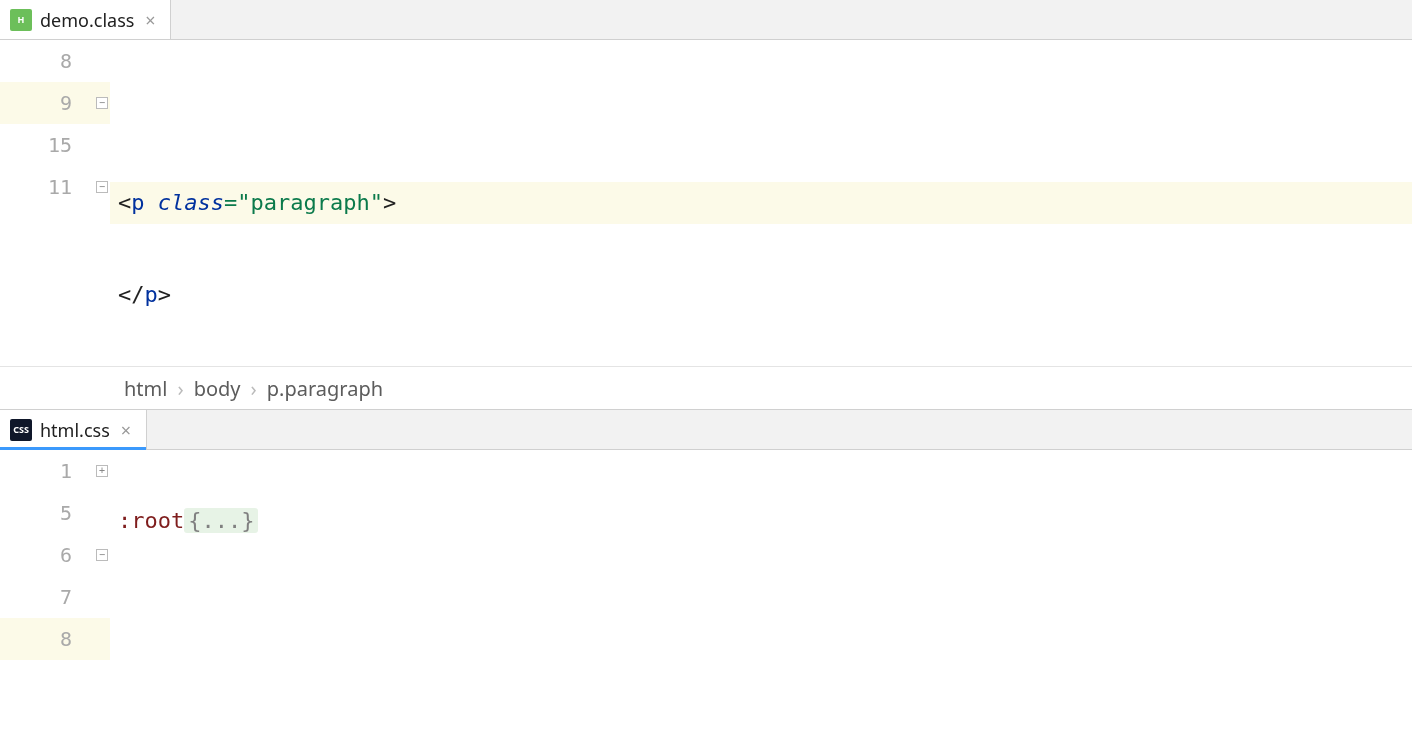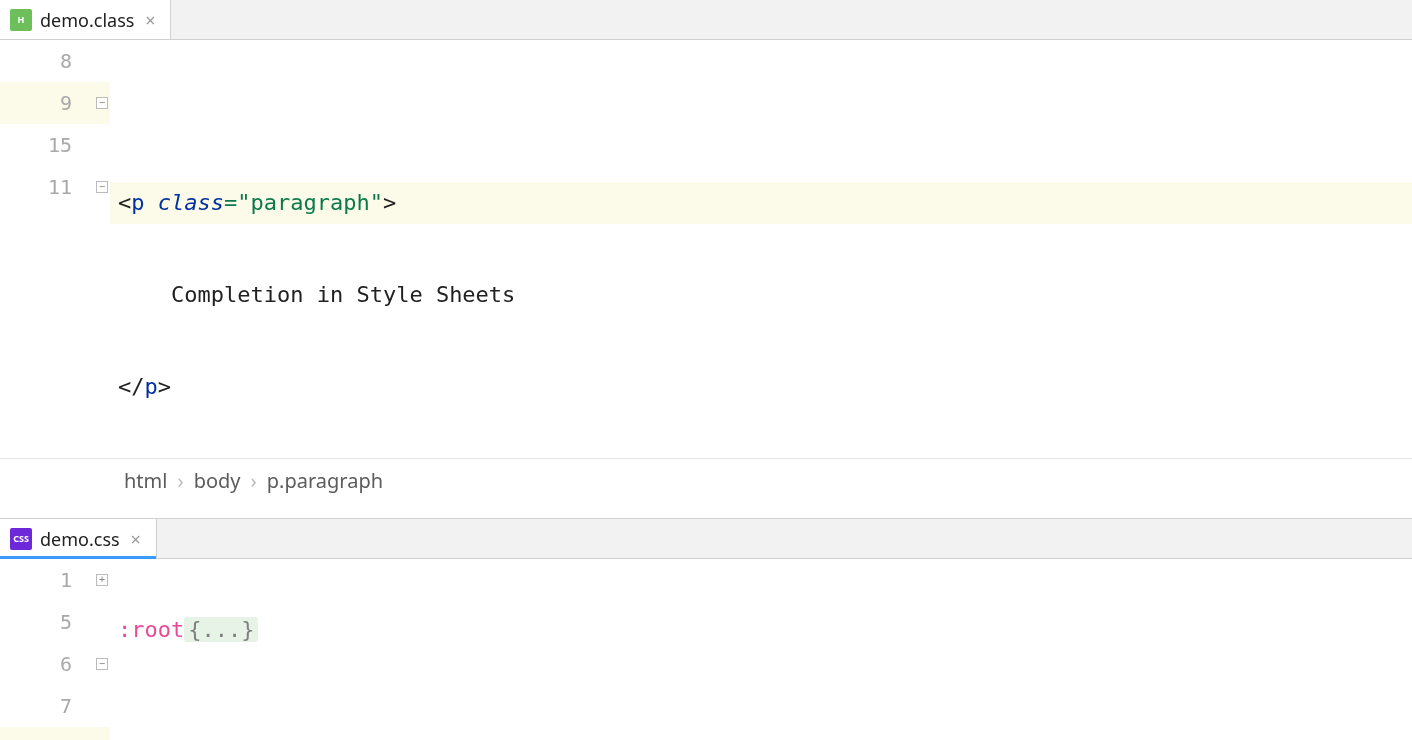--- a/index.html
+++ b/index.html
@@ -45,21 +45,21 @@
   width: 22px; height: 22px;
   display: inline-flex;
   align-items: center;
   justify-content: center;
   font-size: 9px;
   font-weight: 700;
   color: #fff;
   border-radius: 2px;
 }
 .file-icon.html { background: #6cbf5a; }
-.file-icon.css  { background: #6d28d9; }
+.file-icon.css  { background: #0f172a; }
 .file-close {
   width: 16px; height: 16px;
   line-height: 16px;
   text-align: center;
   color: #999;
   cursor: pointer;
 }
 .editor {
   display: flex;
   position: relative;
@@ -104,30 +104,30 @@
 .code .line {
   height: 42px;
   line-height: 42px;
   padding-left: 8px;
 }
 .hl-line { background: #fcfae8; }
 .tok-tag { color: #00319e; }
 .tok-attr { color: #00319e; font-style: italic; }
 .tok-str { color: #0b7a4b; }
 .tok-text { color: #212121; }
-.tok-sel { color: #ec4899; }
+.tok-sel { color: #7f1d1d; }
 .tok-punct { color: #212121; }
 .folded {
   background: #e7f3e6;
   border-radius: 3px;
   color: #808080;
   padding: 0 4px;
 }
 .crumbs {
-  height: 61px;
+  height: 44px;
   line-height: 44px;
   padding-left: 124px;
   font-family: -apple-system, system-ui, sans-serif;
   font-size: 20px;
   color: #5c5c5c;
   border-top: 1px solid #e4e4e4;
   border-bottom: 1px solid #d0d0d0;
 }
 .crumbs .sep { color: #bbb; padding: 0 10px; }
 .popup-wrapper {
@@ -160,35 +160,34 @@
           <span class="fold-mark">−</span>
         </div>
       <div class="fold"></div>
       <div class="fold">
           <span class="fold-mark">−</span>
         </div>
     </div>
     <div class="code">
       <div class="line"></div>
       <div class="line hl-line"><span class="tok-punct">&lt;</span><span class="tok-tag">p </span><span class="tok-attr">class</span><span class="tok-str">="paragraph"</span><span class="tok-punct">&gt;</span></div>
-      <div class="line"><span class="tok-text">    Completion in Style Sheets</span></div>
       <div class="line"><span class="tok-punct">&lt;/</span><span class="tok-tag">p</span><span class="tok-punct">&gt;</span></div>
     </div>
   </div>
 
   <div class="crumbs">
     <span>html</span><span class="sep">›</span><span>body</span><span class="sep">›</span><span>p.paragraph</span>
   </div>
 </div>
 
 <div class="pane">
   <div class="tab-bar">
     <div class="tab css-tab">
       <span class="file-icon css">CSS</span>
-      <span>demo.css</span>
+      <span>html.css</span>
       <span class="file-close">×</span>
     </div>
   </div>
 
   <div class="editor">
     <div class="gutter">
       <div class="ln">1</div>
       <div class="ln">5</div>
       <div class="ln">6</div>
       <div class="ln">7</div>

